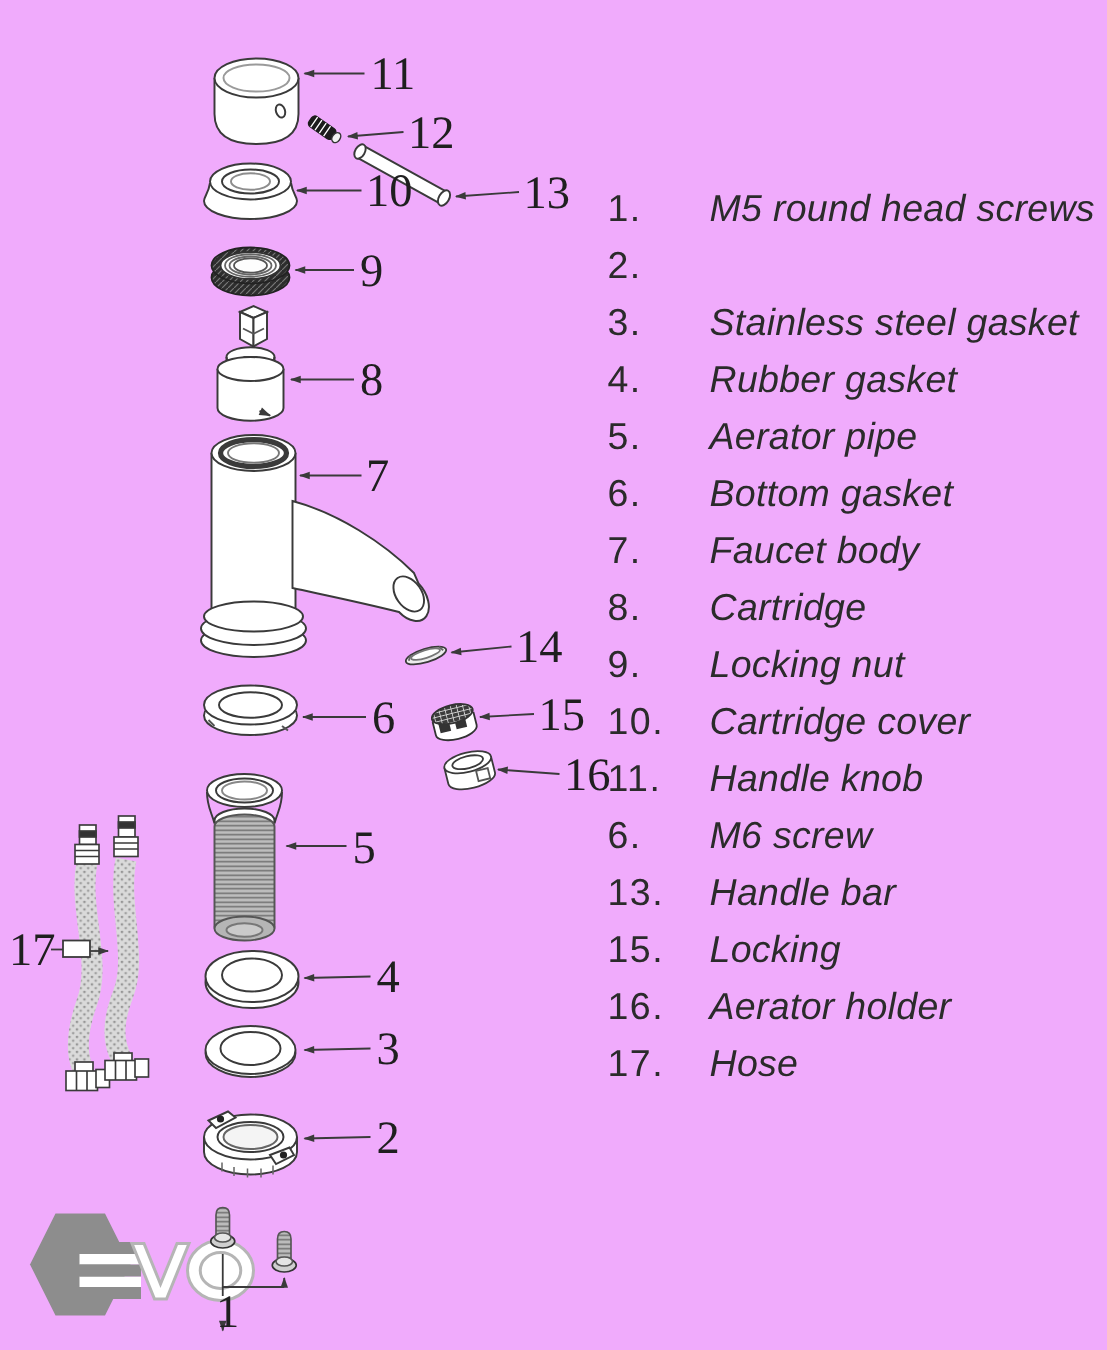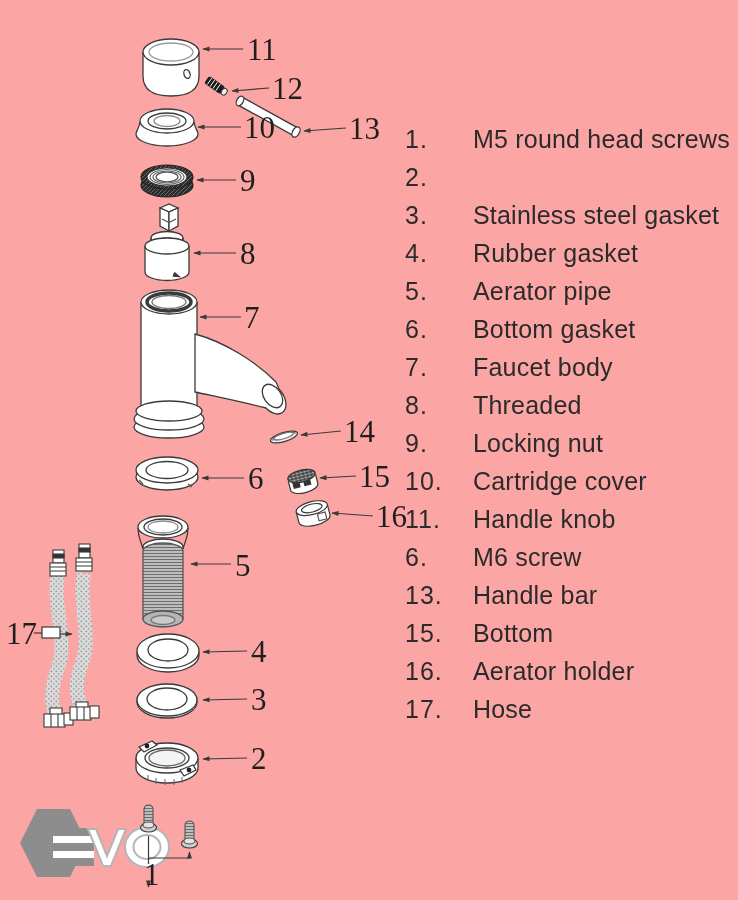--- a/index.html
+++ b/index.html
@@ -1,22 +1,22 @@
 <!DOCTYPE html>
 <html><head>
 <meta charset="utf-8">
 <style>
   html,body{margin:0;padding:0;background:#fff;}
-  .page{position:relative;width:738px;height:900px;background:#fca5a5;overflow:hidden;
+  .page{position:relative;width:738px;height:900px;background:#f0abfc;overflow:hidden;
         font-family:"Liberation Sans",sans-serif;}
   svg{position:absolute;left:0;top:0;}
   .parts-list{position:absolute;left:405px;top:120px;width:330px;}
   .plrow{display:flex;height:38px;align-items:center;color:#2b2b2b;font-size:25px;}
   .plnum{width:68px;flex:0 0 68px;letter-spacing:1px;}
-  .plname{flex:1;white-space:nowrap;letter-spacing:0.2px;}
+  .plname{flex:1;white-space:nowrap;letter-spacing:0.2px;font-style:italic;}
   .callout{font-family:"Liberation Serif","DejaVu Serif",serif;font-size:31px;fill:#1f1f1f;}
 </style>
 </head>
 <body>
 
 <div class="page">
 
 <svg width="738" height="900" viewBox="0 0 738 900">
   <defs>
     <marker id="arr" viewBox="0 0 10 10" refX="9" refY="5" markerWidth="8" markerHeight="6" orient="auto">
@@ -279,21 +279,21 @@
   <div class="plrow">
         <span class="plnum">6.</span>
         <span class="plname">Bottom gasket</span>
       </div>
   <div class="plrow">
         <span class="plnum">7.</span>
         <span class="plname">Faucet body</span>
       </div>
   <div class="plrow">
         <span class="plnum">8.</span>
-        <span class="plname">Threaded</span>
+        <span class="plname">Cartridge</span>
       </div>
   <div class="plrow">
         <span class="plnum">9.</span>
         <span class="plname">Locking nut</span>
       </div>
   <div class="plrow">
         <span class="plnum">10.</span>
         <span class="plname">Cartridge cover</span>
       </div>
   <div class="plrow">
@@ -303,21 +303,21 @@
   <div class="plrow">
         <span class="plnum">6.</span>
         <span class="plname">M6 screw</span>
       </div>
   <div class="plrow">
         <span class="plnum">13.</span>
         <span class="plname">Handle bar</span>
       </div>
   <div class="plrow">
         <span class="plnum">15.</span>
-        <span class="plname">Bottom</span>
+        <span class="plname">Locking</span>
       </div>
   <div class="plrow">
         <span class="plnum">16.</span>
         <span class="plname">Aerator holder</span>
       </div>
   <div class="plrow">
         <span class="plnum">17.</span>
         <span class="plname">Hose</span>
       </div>
 </div>

